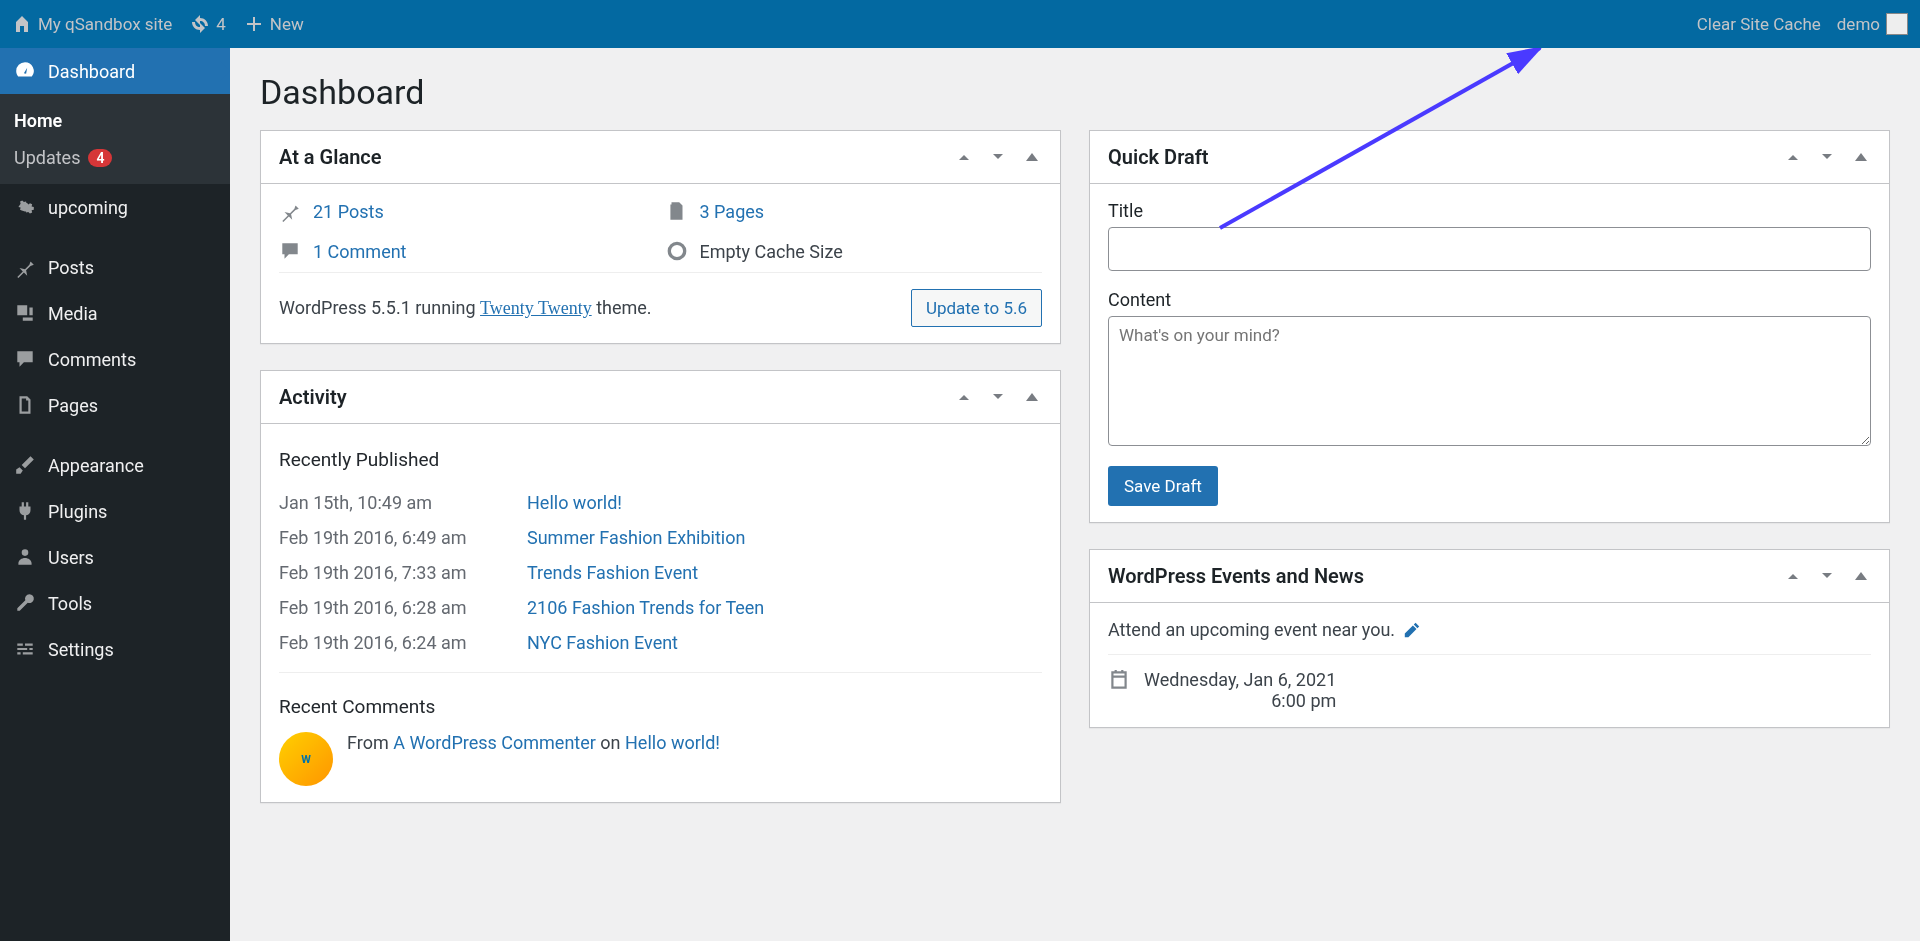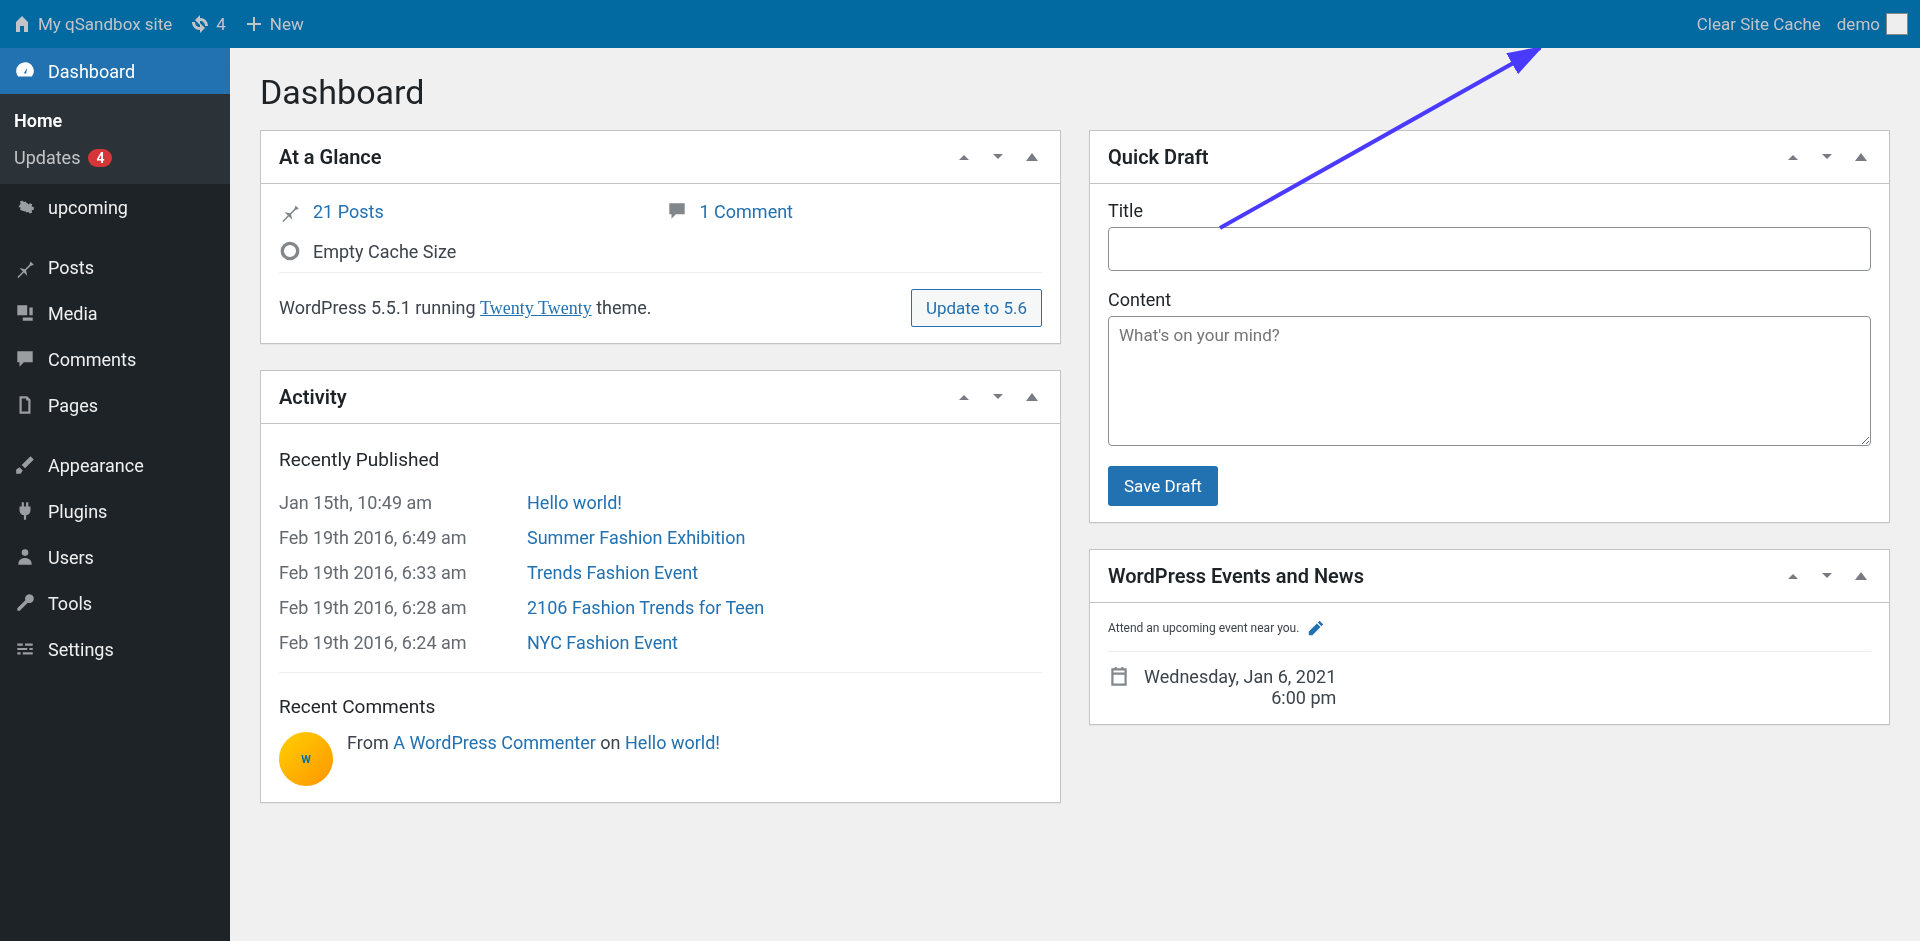--- a/index.html
+++ b/index.html
@@ -47,21 +47,21 @@
 .activity-section.comments { border-top: 1px solid #eee; padding-top: 14px; margin-top: 12px; }
 .comment-item { display:flex; gap:14px; margin-top:10px; }
 .comment-avatar { width:54px; height:54px; border-radius:50%; background: linear-gradient(135deg,#ffd000,#ff9500); flex-shrink:0; display:flex; align-items:center; justify-content:center; font-size:11px; color:#0073aa; font-weight:bold; }
 .comment-text { font-size: 18px; color: #3c434a; }
 .comment-text a { color: #2271b1; text-decoration: none; }
 .form-label { font-size: 18px; margin-bottom: 6px; display: block; color: #1d2327; }
 .text-input, .textarea { width: 100%; border: 1px solid #8c8f94; border-radius: 4px; padding: 8px 10px; font-size: 17px; background:#fff; box-shadow: 0 0 0 transparent; }
 .text-input { height: 44px; margin-bottom: 18px; }
 .textarea { height: 130px; resize: vertical; margin-bottom: 16px; }
 .btn-primary { background: #2271b1; color: #fff; border: none; border-radius: 3px; padding: 10px 16px; font-size: 17px; cursor: pointer; }
-.events-intro { font-size: 12px; padding-bottom: 14px; display:flex; align-items:center; gap:8px; }
+.events-intro { font-size: 18px; padding-bottom: 14px; display:flex; align-items:center; gap:8px; }
 .events-intro svg { width:18px; height:18px; fill:#2271b1; }
 .event-row { display:flex; gap:14px; border-top:1px solid #eee; padding-top:14px; }
 .event-row svg { width:22px; height:22px; fill:#82878c; flex-shrink:0; }
 .event-row .evt-main { flex:1; }
 .event-row .evt-title { color:#2271b1; font-size:18px; font-weight:600; display:block; line-height:1.5; }
 .event-row .evt-sub { color:#3c434a; font-size:18px; }
 .event-row .evt-date { text-align:right; color:#3c434a; font-size:18px; white-space:nowrap; }
 .arrow-overlay { position:absolute; pointer-events:none; z-index:1000; }
 </style>
 </head>
@@ -206,20 +206,26 @@
           <div class="postbox-inner">
             <div class="glance-items">
               <div class="glance-item">
                 <svg viewBox="0 0 20 20">
                     <path d="M12 2l6 6-3 1-4 4 1 5-3-3-5 5-1-1 5-5-3-3 5 1 4-4 1-3-3-3z"></path>
                   </svg>
                 <a>21 Posts</a>
               </div>
               <div class="glance-item">
                 <svg viewBox="0 0 20 20">
+                    <path d="M5 2h7l3 3v13H5zM4 4h1v13h9v1H4z"></path>
+                  </svg>
+                <a>3 Pages</a>
+              </div>
+              <div class="glance-item">
+                <svg viewBox="0 0 20 20">
                     <path d="M3 3h14v10H9l-4 4v-4H3z"></path>
                   </svg>
                 <a>1 Comment</a>
               </div>
               <div class="glance-item">
                 <svg viewBox="0 0 20 20">
                     <circle cx="10" cy="10" r="7" fill="none" stroke="#82878c" stroke-width="3"></circle>
                   </svg>
                 <span class="plain">Empty Cache Size</span>
               </div>
@@ -254,21 +260,21 @@
               <div class="activity-list">
                 <div class="row">
                     <span class="date">Jan 15th, 10:49 am</span>
                     <span class="title">Hello world!</span>
                   </div>
                 <div class="row">
                     <span class="date">Feb 19th 2016, 6:49 am</span>
                     <span class="title">Summer Fashion Exhibition</span>
                   </div>
                 <div class="row">
-                    <span class="date">Feb 19th 2016, 6:33 am</span>
+                    <span class="date">Feb 19th 2016, 7:33 am</span>
                     <span class="title">Trends Fashion Event</span>
                   </div>
                 <div class="row">
                     <span class="date">Feb 19th 2016, 6:28 am</span>
                     <span class="title">2106 Fashion Trends for Teen</span>
                   </div>
                 <div class="row">
                     <span class="date">Feb 19th 2016, 6:24 am</span>
                     <span class="title">NYC Fashion Event</span>
                   </div>

